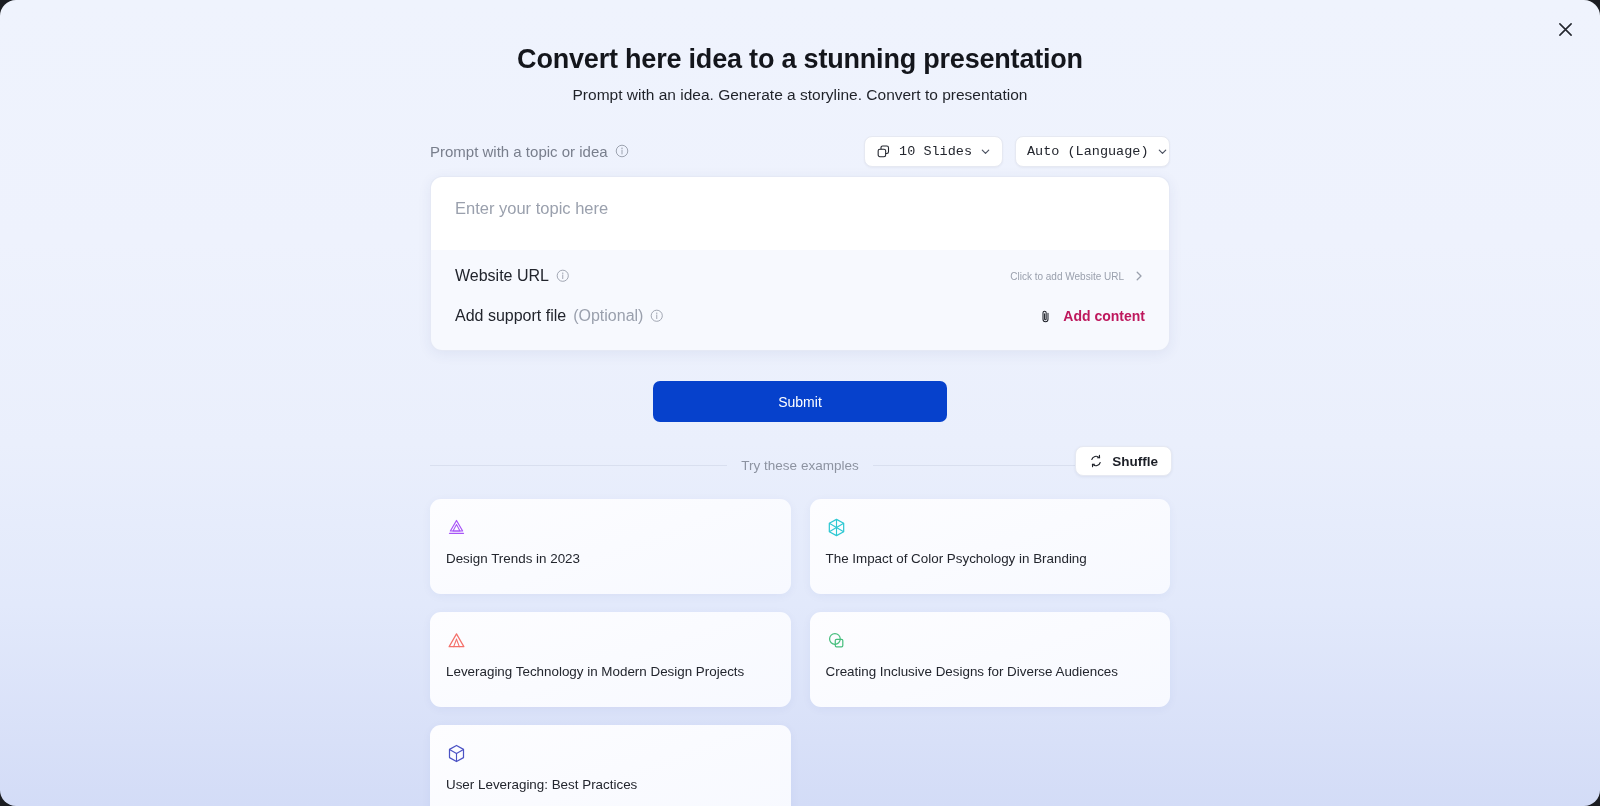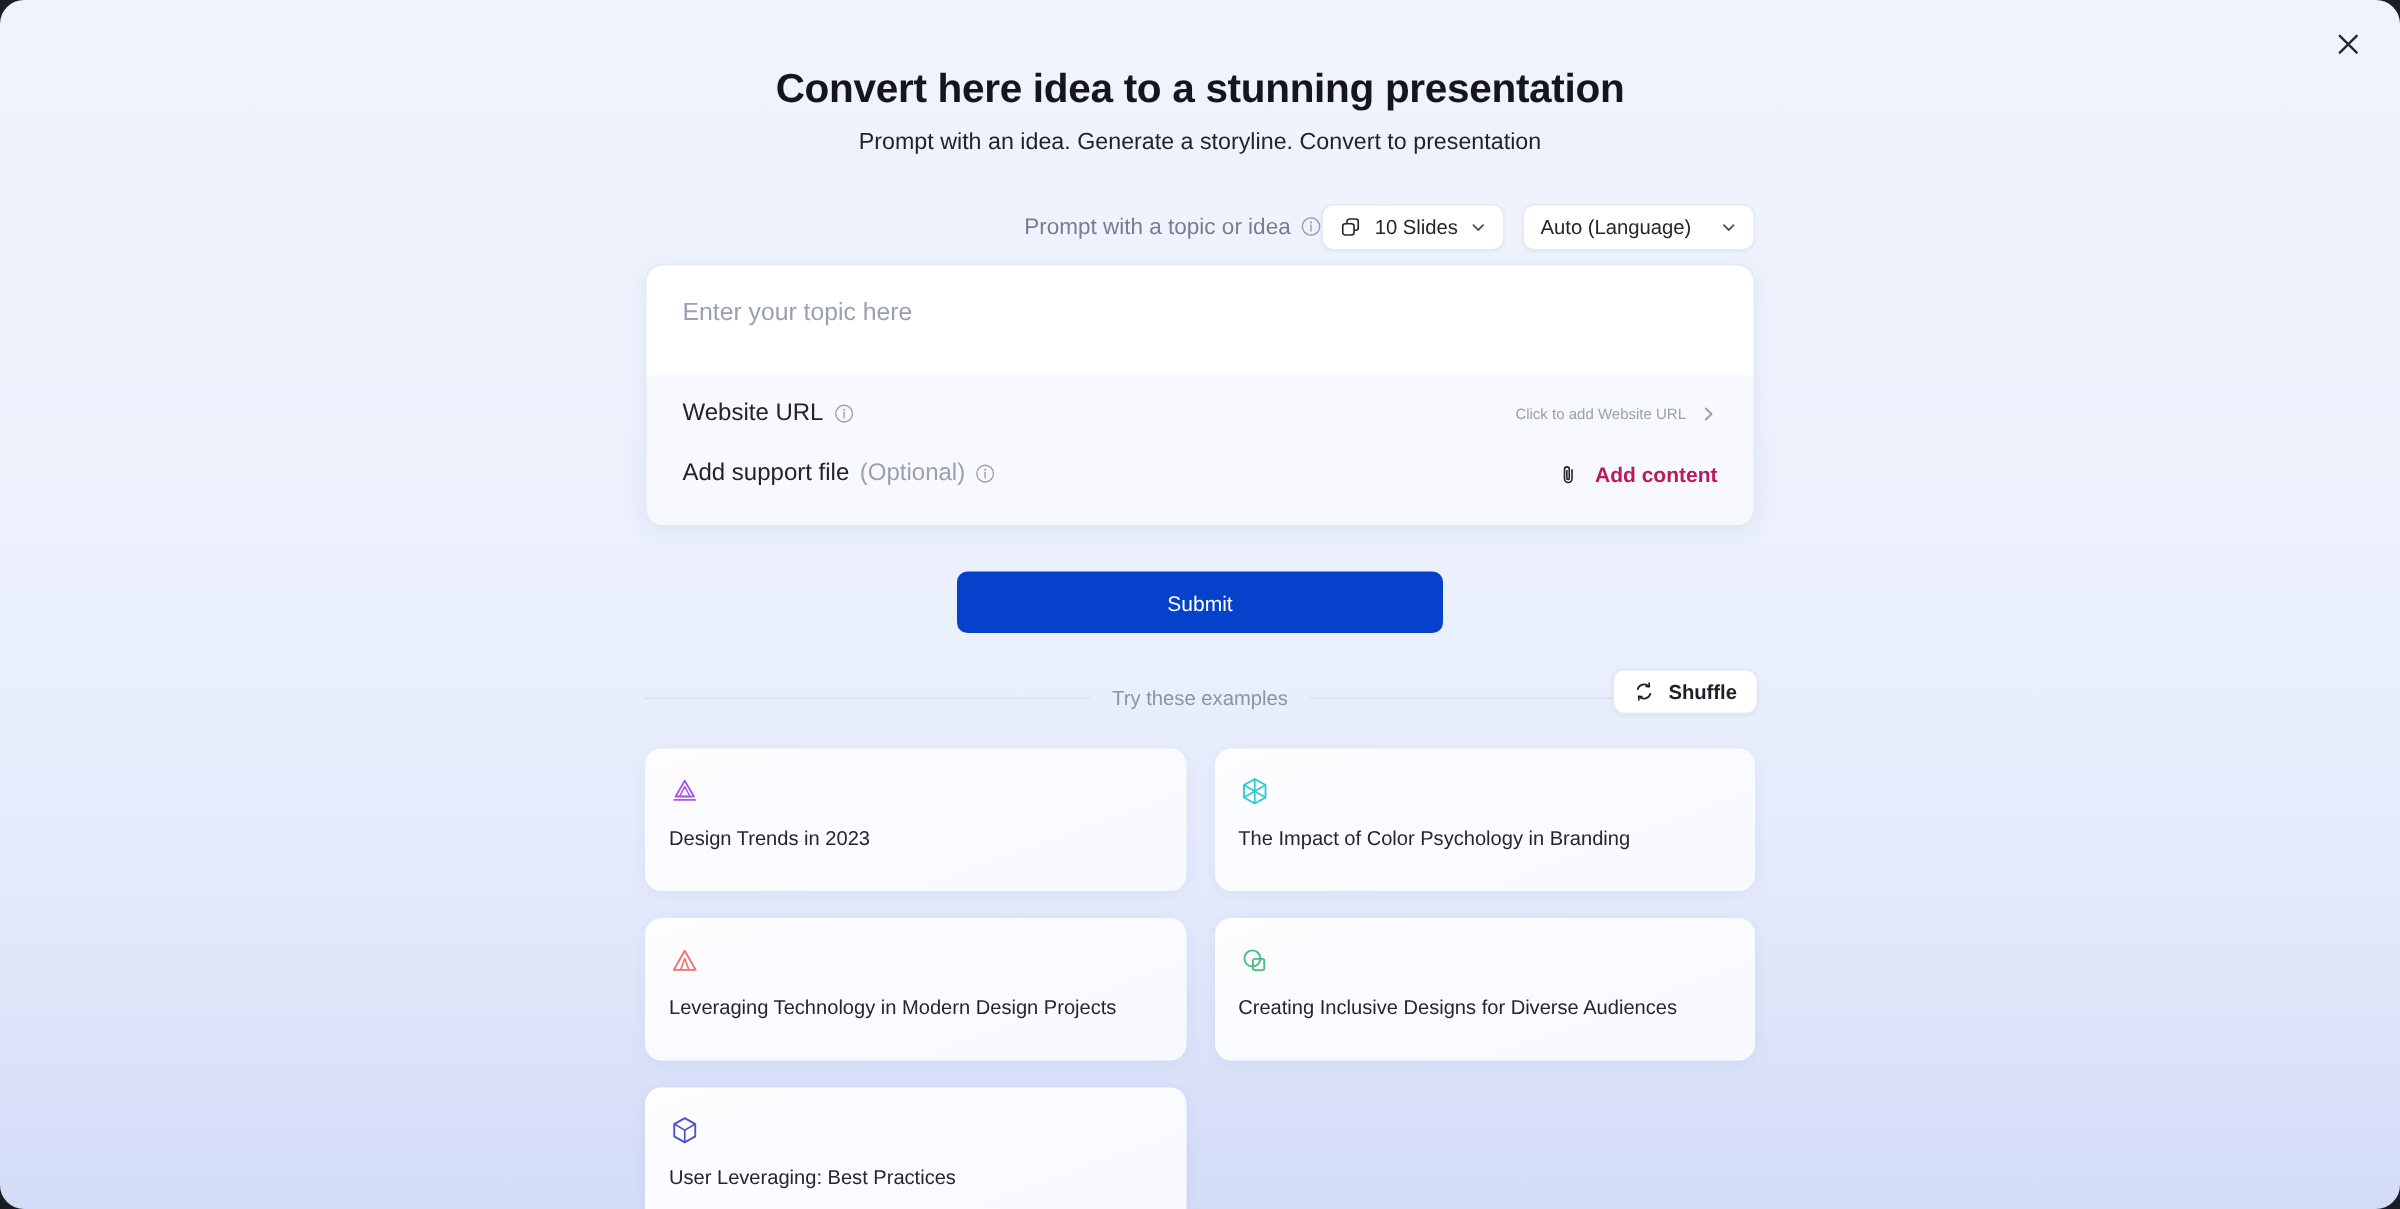--- a/index.html
+++ b/index.html
@@ -65,33 +65,33 @@
     font-size: 15.5px;
     color: #1f2229;
     font-weight: 400;
   }
 
   
   .prompt-row {
     margin-top: 32px;
     display: flex;
     align-items: center;
-    justify-content: flex-end;
+    justify-content: space-between;
     height: 30px;
   }
 
   .prompt-label {
     display: flex;
     align-items: center;
     gap: 7px;
     font-size: 15px;
     color: #787e8c;
   }
 
-  .controls { display: flex; gap: 12px; align-items: center; }
+  .controls { display: flex; gap: 12px; align-items: center; font-family: Liberation Mono, monospace; }
 
   .pill {
     display: flex;
     align-items: center;
     gap: 8px;
     height: 31px;
     padding: 0 11px;
     background: #ffffff;
     border: 1px solid #e6e9f2;
     border-radius: 8px;
@@ -172,21 +172,21 @@
 
   .spacer-bottom { height: 14px; }
 
   
   .submit-wrap {
     margin-top: 30px;
     display: flex;
     justify-content: center;
   }
   .submit-btn {
-    width: 324px;
+    width: 294px;
     height: 41px;
     background: #0641cc;
     color: #ffffff;
     border: none;
     border-radius: 7px;
     font-family: "Liberation Sans", sans-serif;
     font-size: 14px;
     cursor: pointer;
   }
 

